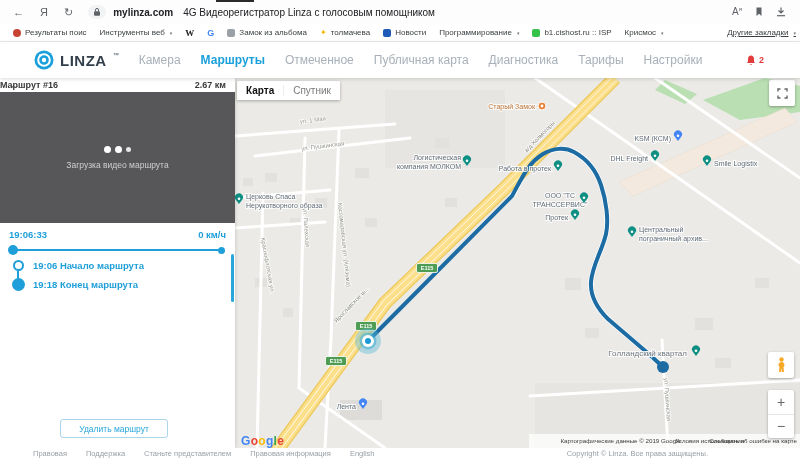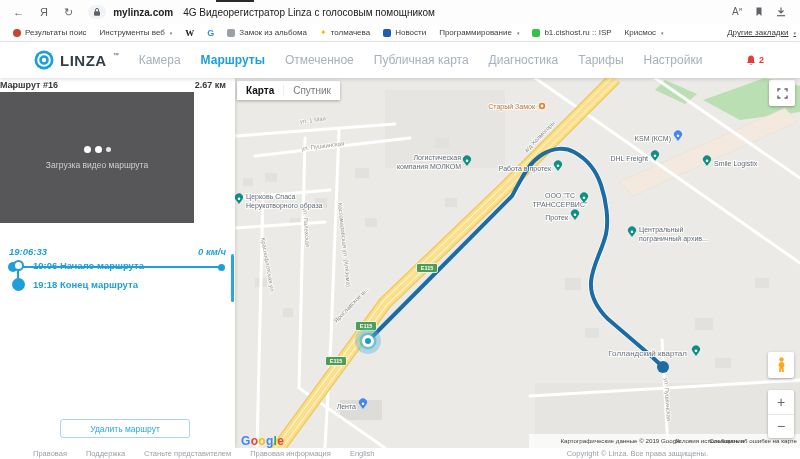--- a/index.html
+++ b/index.html
@@ -38,40 +38,40 @@
   .nav-item.active { color:#1aa0da; font-weight:bold; }
   .bell-wrap { margin-left:auto; margin-right:36px; display:flex; align-items:center; gap:3px; }
   .bell-count { color:#e23b3b; font-size:9px; font-weight:bold; }
 
   
   #sidebar { position:absolute; top:78px; left:0; width:235px; height:370px; background:#fff; z-index:5; box-shadow:1px 0 3px rgba(0,0,0,.12); }
   .s-head { position:absolute; top:0; left:0; right:0; height:14px; }
   .s-back { position:absolute; left:10px; top:1px; font-size:10px; color:#3c3c3c; }
   .s-title { position:absolute; left:0; right:0; top:2px; font-size:9px; font-weight:bold; color:#3a3a3a; }
   .s-dist { position:absolute; right:9px; top:2px; font-size:9px; font-weight:bold; color:#3a3a3a; background:#fff; }
-  .video { position:absolute; top:14px; left:0; width:194px; height:131px; background:#57575a; display:flex; flex-direction:column; align-items:center; justify-content:center; }
+  .video { position:absolute; top:14px; left:0; width:235px; height:131px; background:#57575a; display:flex; flex-direction:column; align-items:center; justify-content:center; }
   .dots { display:flex; align-items:center; gap:4px; margin-bottom:7px; }
   .dot { border-radius:50%; background:#fff; }
   .d1,.d2 { width:7px; height:7px; } .d3 { width:5px; height:5px; opacity:.85; }
   .load-txt { font-size:8.5px; color:#cfcfcf; }
-  .timeline { position:absolute; top:145px; left:0; right:0; padding:23px 9px 0;font-style:italic; }
+  .timeline { position:absolute; top:145px; left:0; right:0; padding:6px 9px 0; }
   .t-row { display:flex; justify-content:space-between; font-size:9.5px; font-weight:bold; color:#1f9fd9; }
   .slider { position:relative; height:12px; margin-top:4px; }
   .track { position:absolute; top:5px; left:0; right:4px; height:2px; background:#1f9fd9; }
   .handle { position:absolute; top:1px; left:-1px; width:10px; height:10px; border-radius:50%; background:#1f9fd9; }
   .end-dot { position:absolute; top:3px; right:1px; width:7px; height:7px; border-radius:50%; background:#1f9fd9; }
   .points { position:absolute; top:178px; left:0; right:0; }
   .p-row { display:flex; align-items:center; height:19px; padding-left:11px; }
   .p-ico-box { width:14px; display:flex; justify-content:center; }
   .p-start { width:11px; height:11px; border:2.5px solid #1f9fd9; border-radius:50%; background:#fff; }
   .p-end { width:13px; height:13px; border-radius:50%; background:#1f9fd9; }
   .p-connector { position:absolute; left:17px; top:15px; width:2px; height:11px; background:#1f9fd9; }
   .p-label { font-size:9.5px; font-weight:bold; color:#1f9fd9; margin-left:8px; }
   .scroll-thumb { position:absolute; right:1px; top:176px; width:3px; height:48px; background:#2aa6db; border-radius:2px; }
-  .delete-btn { position:absolute; top:341px; left:60px; width:130px; height:19px; border:1px solid #a9d5ea; border-radius:3px; color:#2aa7dc; font-size:8.5px; background:#fff; display:flex; align-items:center; justify-content:center; cursor:pointer; }
+  .delete-btn { position:absolute; top:341px; left:60px; width:108px; height:19px; border:1px solid #a9d5ea; border-radius:3px; color:#2aa7dc; font-size:8.5px; background:#fff; display:flex; align-items:center; justify-content:center; cursor:pointer; }
 
   
   #map { position:absolute; top:78px; left:235px; width:565px; height:370px; background:#ebeae6; overflow:hidden; }
   .map-type { position:absolute; top:3px; left:2px; height:19px; background:#fff; border-radius:0; box-shadow:0 1px 3px rgba(0,0,0,.3); display:flex; align-items:center; font-size:10px; z-index:3; }
   .map-type .mt { padding:0 9px; color:#7a7a7a; }
   .map-type .mt.active { font-weight:bold; color:#111; border-right:1px solid #ededed; }
   .sq-btn { position:absolute; background:#fff; border-radius:2px; box-shadow:0 1px 3px rgba(0,0,0,.3); display:flex; align-items:center; justify-content:center; z-index:3; }
   .fullscreen-btn { top:2px; right:5px; width:26px; height:26px; }
   .pegman-btn { top:274px; left:533px; width:26px; height:26px; }
   .zoom-ctrl { position:absolute; top:312px; left:533px; width:26px; height:48px; background:#fff; border-radius:2px; box-shadow:0 1px 3px rgba(0,0,0,.3); z-index:3; display:flex; flex-direction:column; }

